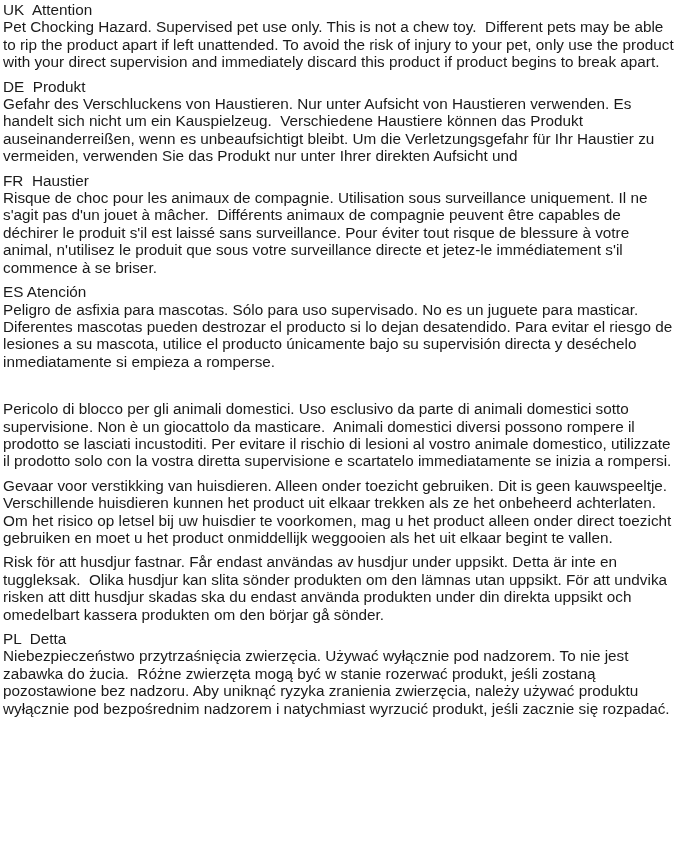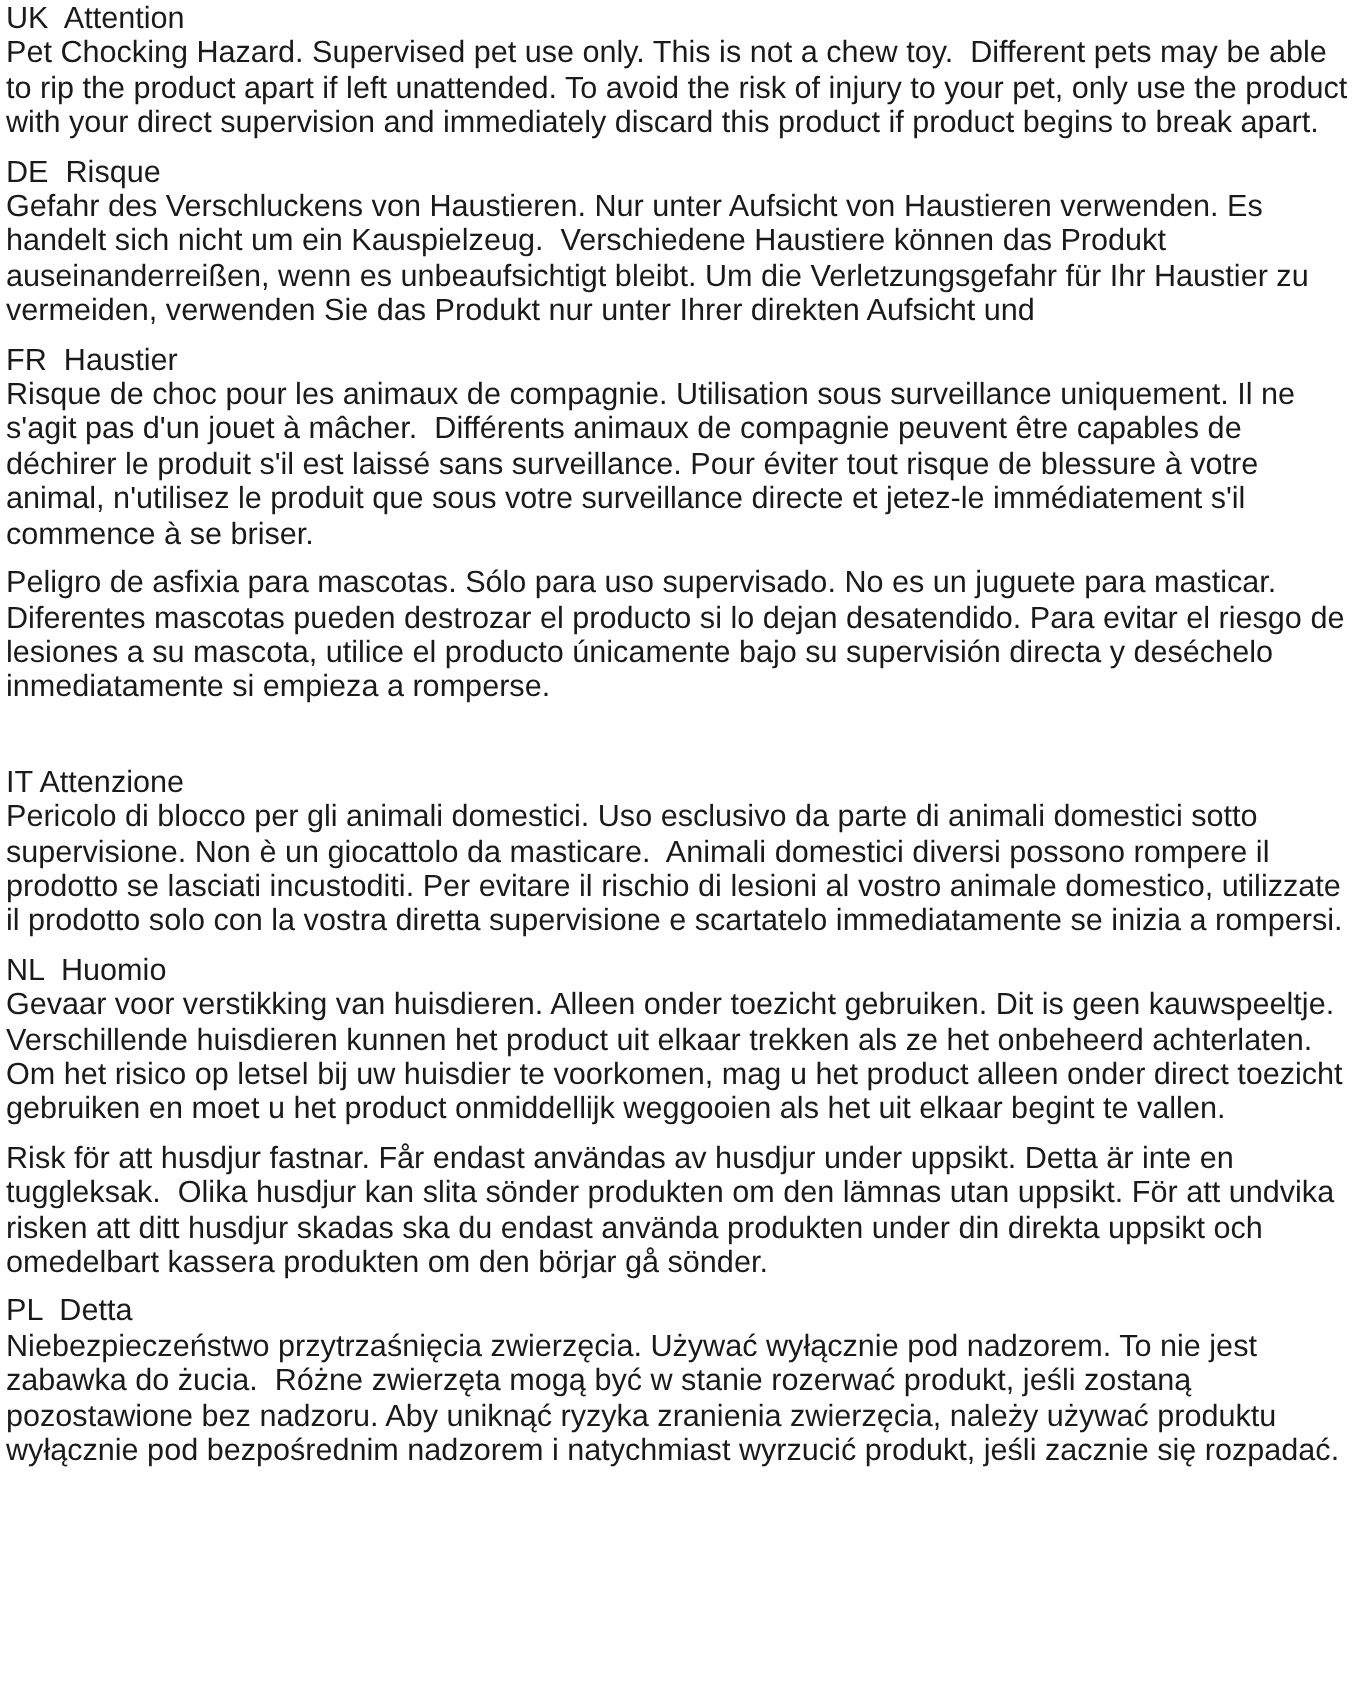--- a/index.html
+++ b/index.html
@@ -39,40 +39,39 @@
 <body>
 
 <div class="page">
 
   <div class="warning-section">
     <div class="section-heading">UK  Attention</div>
     <div class="section-body">Pet Chocking Hazard. Supervised pet use only. This is not a chew toy.  Different pets may be able to rip the product apart if left unattended. To avoid the risk of injury to your pet, only use the product with your direct supervision and immediately discard this product if product begins to break apart.</div>
   </div>
 
   <div class="warning-section">
-    <div class="section-heading">DE  Risque</div>
+    <div class="section-heading">DE  Produkt</div>
     <div class="section-body">Gefahr des Verschluckens von Haustieren. Nur unter Aufsicht von Haustieren verwenden. Es handelt sich nicht um ein Kauspielzeug.  Verschiedene Haustiere können das Produkt auseinanderreißen, wenn es unbeaufsichtigt bleibt. Um die Verletzungsgefahr für Ihr Haustier zu vermeiden, verwenden Sie das Produkt nur unter Ihrer direkten Aufsicht und</div>
   </div>
 
   <div class="warning-section">
     <div class="section-heading">FR  Haustier</div>
     <div class="section-body">Risque de choc pour les animaux de compagnie. Utilisation sous surveillance uniquement. Il ne s'agit pas d'un jouet à mâcher.  Différents animaux de compagnie peuvent être capables de déchirer le produit s'il est laissé sans surveillance. Pour éviter tout risque de blessure à votre animal, n'utilisez le produit que sous votre surveillance directe et jetez-le immédiatement s'il commence à se briser.</div>
   </div>
 
   <div class="warning-section">
+    <div class="section-heading">ES Atención</div>
     <div class="section-body">Peligro de asfixia para mascotas. Sólo para uso supervisado. No es un juguete para masticar.  Diferentes mascotas pueden destrozar el producto si lo dejan desatendido. Para evitar el riesgo de lesiones a su mascota, utilice el producto únicamente bajo su supervisión directa y deséchelo inmediatamente si empieza a romperse.</div>
   </div>
 
   <div class="warning-section extra-gap">
-    <div class="section-heading">IT Attenzione</div>
     <div class="section-body">Pericolo di blocco per gli animali domestici. Uso esclusivo da parte di animali domestici sotto supervisione. Non è un giocattolo da masticare.  Animali domestici diversi possono rompere il prodotto se lasciati incustoditi. Per evitare il rischio di lesioni al vostro animale domestico, utilizzate il prodotto solo con la vostra diretta supervisione e scartatelo immediatamente se inizia a rompersi.</div>
   </div>
 
   <div class="warning-section">
-    <div class="section-heading">NL  Huomio</div>
     <div class="section-body">Gevaar voor verstikking van huisdieren. Alleen onder toezicht gebruiken. Dit is geen kauwspeeltje.  Verschillende huisdieren kunnen het product uit elkaar trekken als ze het onbeheerd achterlaten. Om het risico op letsel bij uw huisdier te voorkomen, mag u het product alleen onder direct toezicht gebruiken en moet u het product onmiddellijk weggooien als het uit elkaar begint te vallen.</div>
   </div>
 
   <div class="warning-section">
     <div class="section-body">Risk för att husdjur fastnar. Får endast användas av husdjur under uppsikt. Detta är inte en tuggleksak.  Olika husdjur kan slita sönder produkten om den lämnas utan uppsikt. För att undvika risken att ditt husdjur skadas ska du endast använda produkten under din direkta uppsikt och omedelbart kassera produkten om den börjar gå sönder.</div>
   </div>
 
   <div class="warning-section">
     <div class="section-heading">PL  Detta</div>
     <div class="section-body">Niebezpieczeństwo przytrzaśnięcia zwierzęcia. Używać wyłącznie pod nadzorem. To nie jest zabawka do żucia.  Różne zwierzęta mogą być w stanie rozerwać produkt, jeśli zostaną pozostawione bez nadzoru. Aby uniknąć ryzyka zranienia zwierzęcia, należy używać produktu wyłącznie pod bezpośrednim nadzorem i natychmiast wyrzucić produkt, jeśli zacznie się rozpadać.</div>

